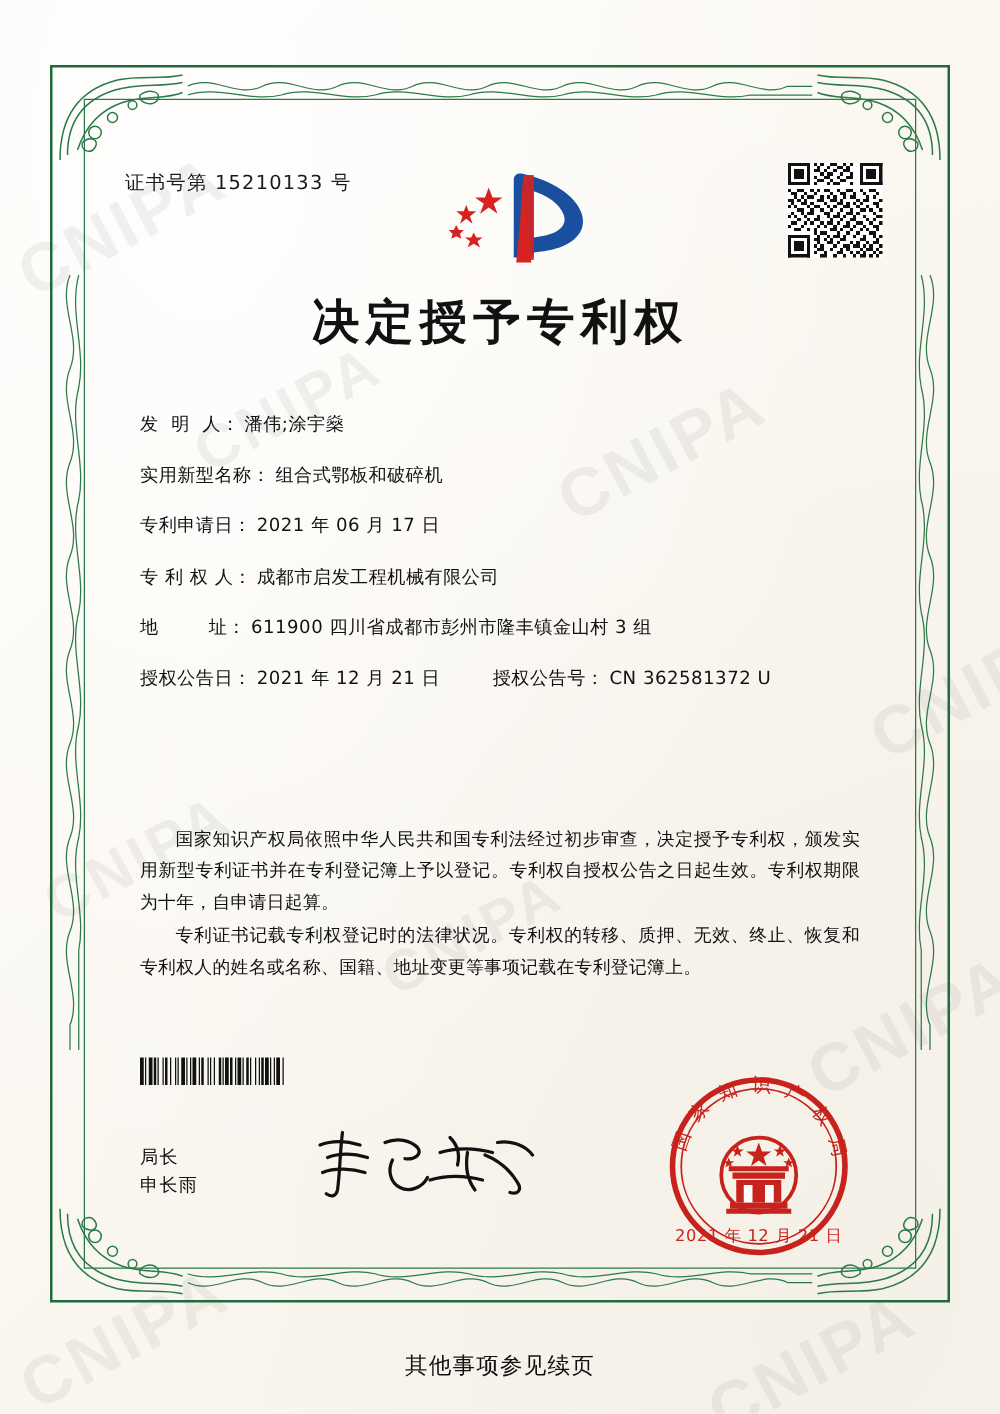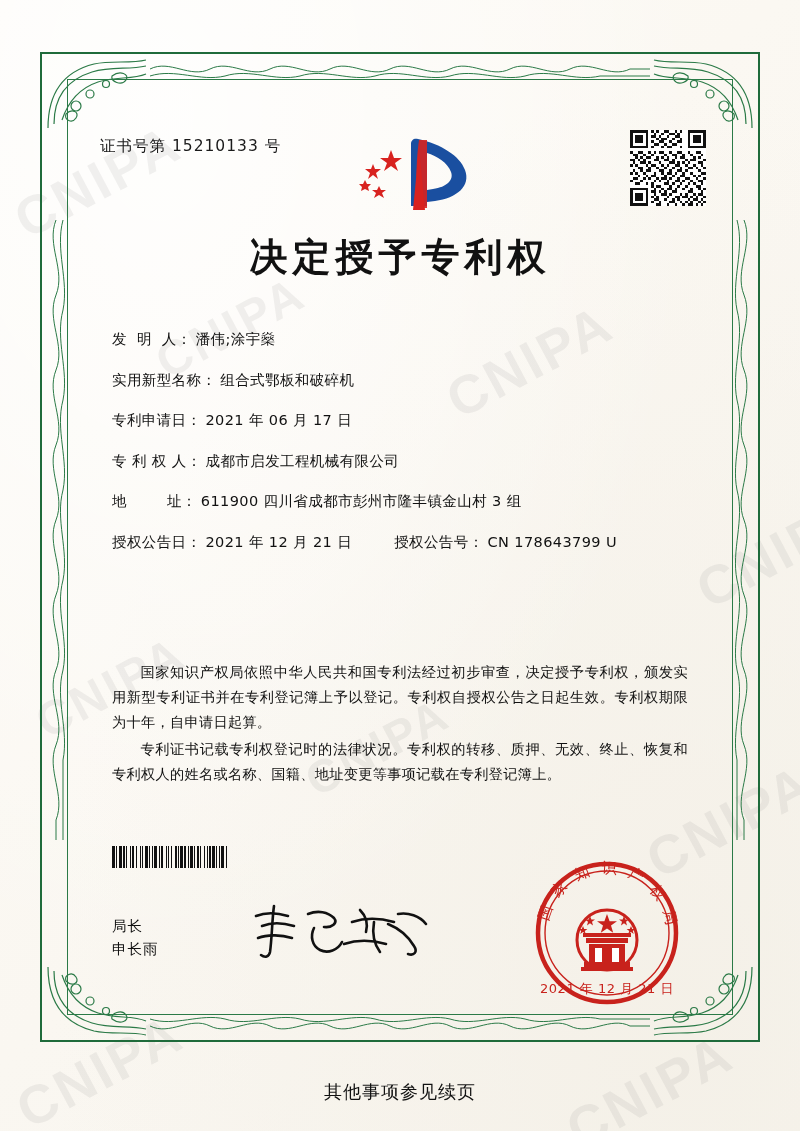--- a/index.html
+++ b/index.html
@@ -606,21 +606,21 @@
       <span class="field-value">成都市启发工程机械有限公司</span>
     </div>
     <div class="field-row">
       <span class="field-label">地        址：</span>
       <span class="field-value">611900 四川省成都市彭州市隆丰镇金山村 3 组</span>
     </div>
     <div class="row-inline">
       <span class="field-label">授权公告日：</span>
       <span class="field-value">2021 年 12 月 21 日</span>
       <span class="seg2">授权公告号：</span>
-      <span class="field-value">CN 178643799 U</span>
+      <span class="field-value">CN 362581372 U</span>
     </div>
   </div>
 
   <div class="body-text">
     <p>国家知识产权局依照中华人民共和国专利法经过初步审查，决定授予专利权，颁发实用新型专利证书并在专利登记簿上予以登记。专利权自授权公告之日起生效。专利权期限为十年，自申请日起算。</p>
     <p>专利证书记载专利权登记时的法律状况。专利权的转移、质押、无效、终止、恢复和专利权人的姓名或名称、国籍、地址变更等事项记载在专利登记簿上。</p>
   </div>
 
   <div class="barcode" id="barcode">
       <i style="width:3px"></i>

